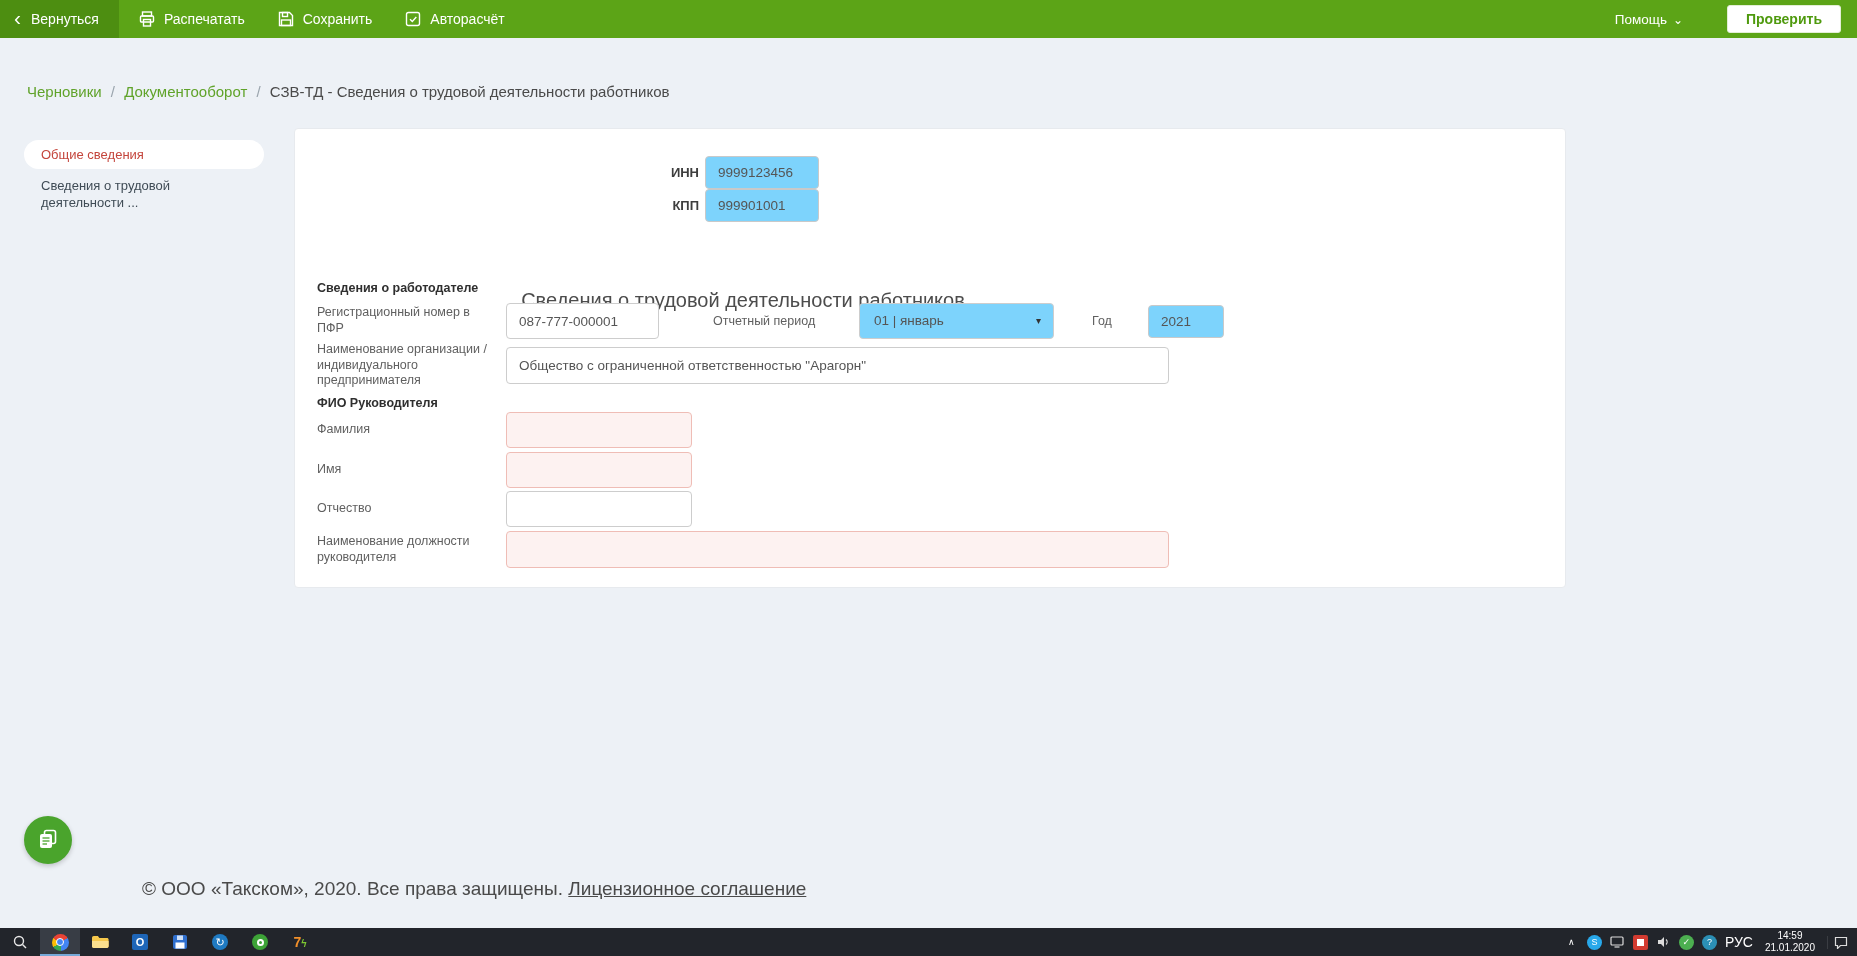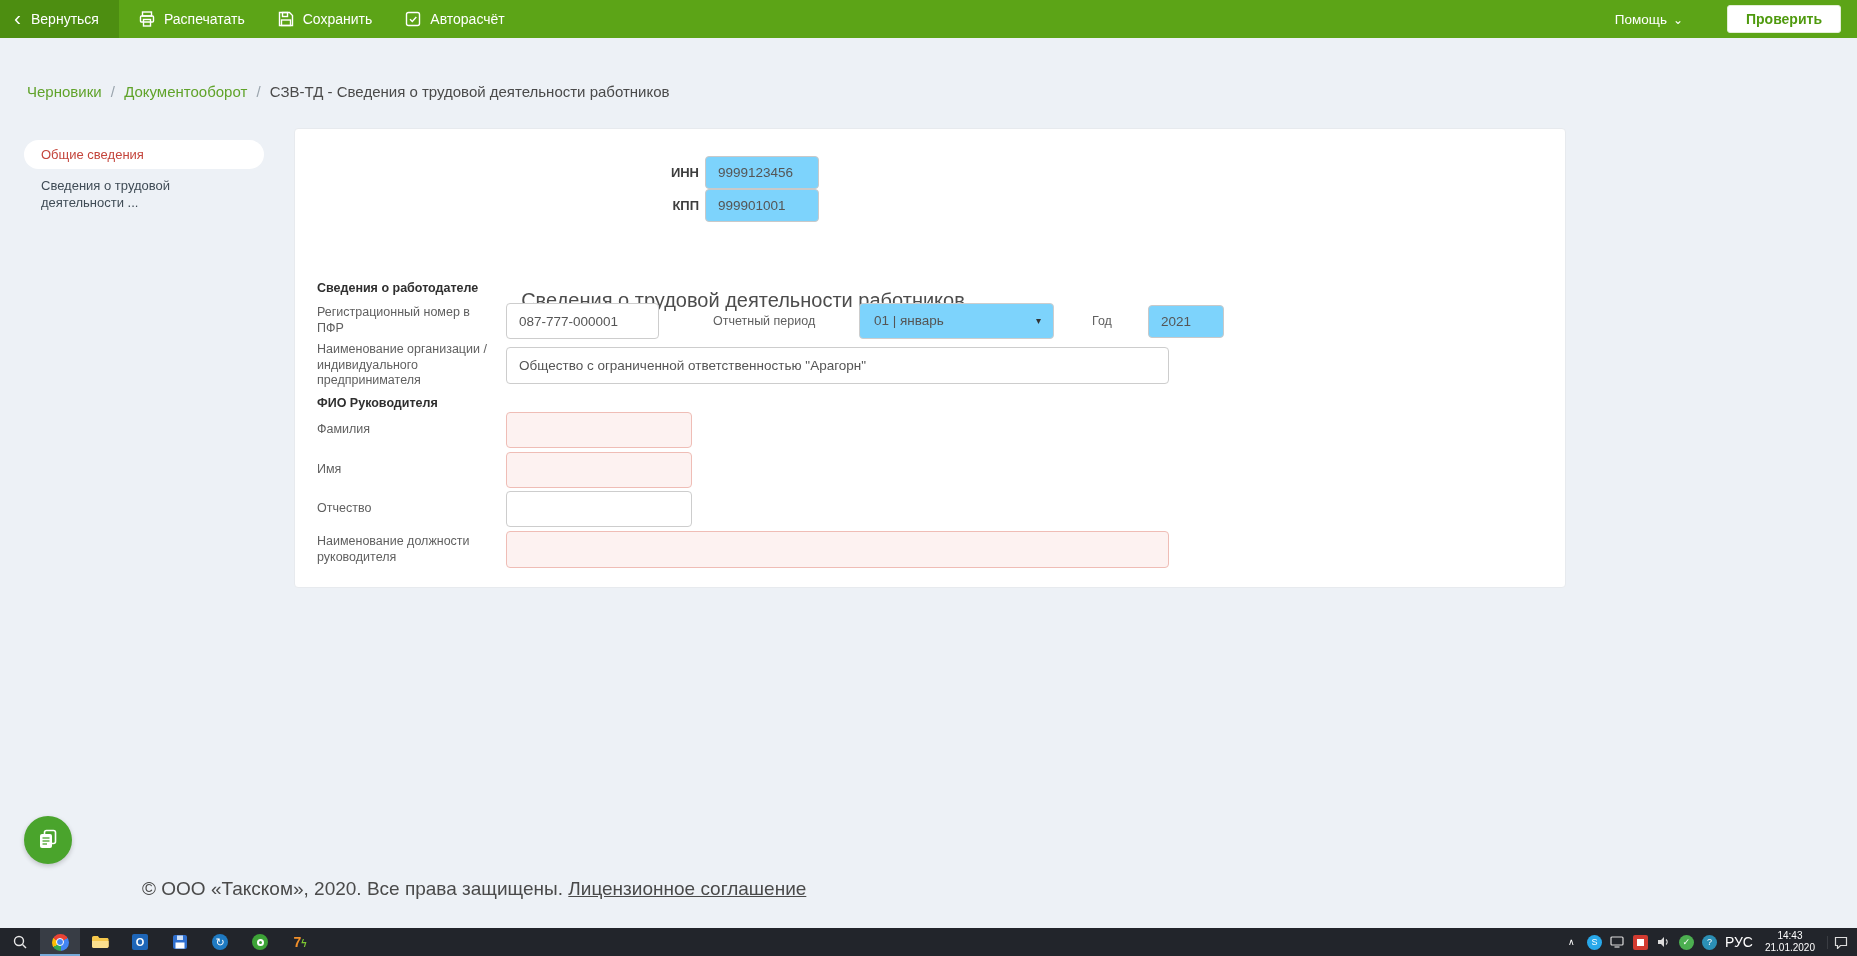--- a/index.html
+++ b/index.html
@@ -273,21 +273,21 @@
       <div class="tray-ic">
           <svg width="13" height="12" viewBox="0 0 13 12">
             <polygon points="1,4 4,4 7,1 7,11 4,8 1,8" fill="#dcdcdc"></polygon>
             <path d="M9 3.5c1.6 1.4 1.6 3.6 0 5" stroke="#dcdcdc" fill="none" stroke-width="1.1"></path>
           </svg>
         </div>
       <div class="tray-ic circle checkc">✓</div>
       <div class="tray-ic circle quest">?</div>
       <div class="lang">РУС</div>
       <div class="clock">
-        <div>14:43</div>
+        <div>14:59</div>
         <div>21.01.2020</div>
       </div>
       <div class="notif">
           <svg width="14" height="13" viewBox="0 0 14 13" fill="none" stroke="#dcdcdc" stroke-width="1.2">
             <path d="M1.5 1.5h11v8h-6l-3 3v-3h-2z"></path>
           </svg>
         </div>
     </div>
   </div>
 

